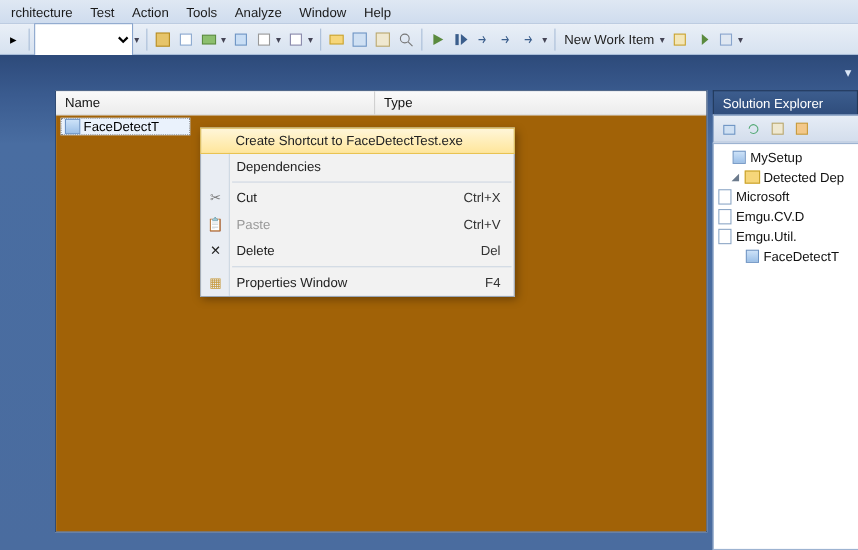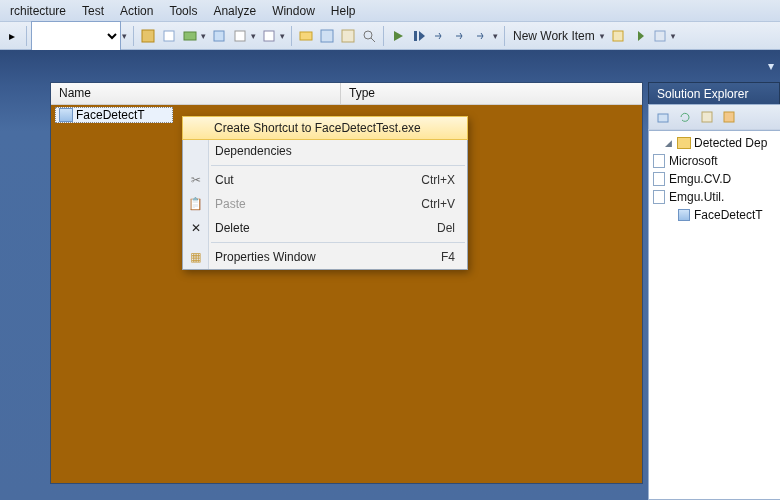--- a/index.html
+++ b/index.html
@@ -222,20 +222,27 @@
             <rect x="2" y="2" width="10" height="10" fill="#efe8d0" stroke="#b9a76d"></rect>
           </svg>
         </span>
       <span class="tb-icon">
           <svg width="14" height="14">
             <rect x="2" y="2" width="10" height="10" fill="#f3c88a" stroke="#c79a3b"></rect>
           </svg>
         </span>
     </div>
     <div class="se-body">
+      <div class="tree-row ind-0">
+        <span class="tree-exp"></span>
+        <span class="tree-icon">
+            <span class="ic-box"></span>
+          </span>
+        <span class="tree-label">MySetup</span>
+      </div>
       <div class="tree-row ind-1">
         <span class="tree-exp">◢</span>
         <span class="tree-icon">
             <span class="ic-folder"></span>
           </span>
         <span class="tree-label">Detected Dep</span>
       </div>
       <div class="tree-row ind-2">
         <span class="tree-icon">
             <span class="ic-file"></span>

